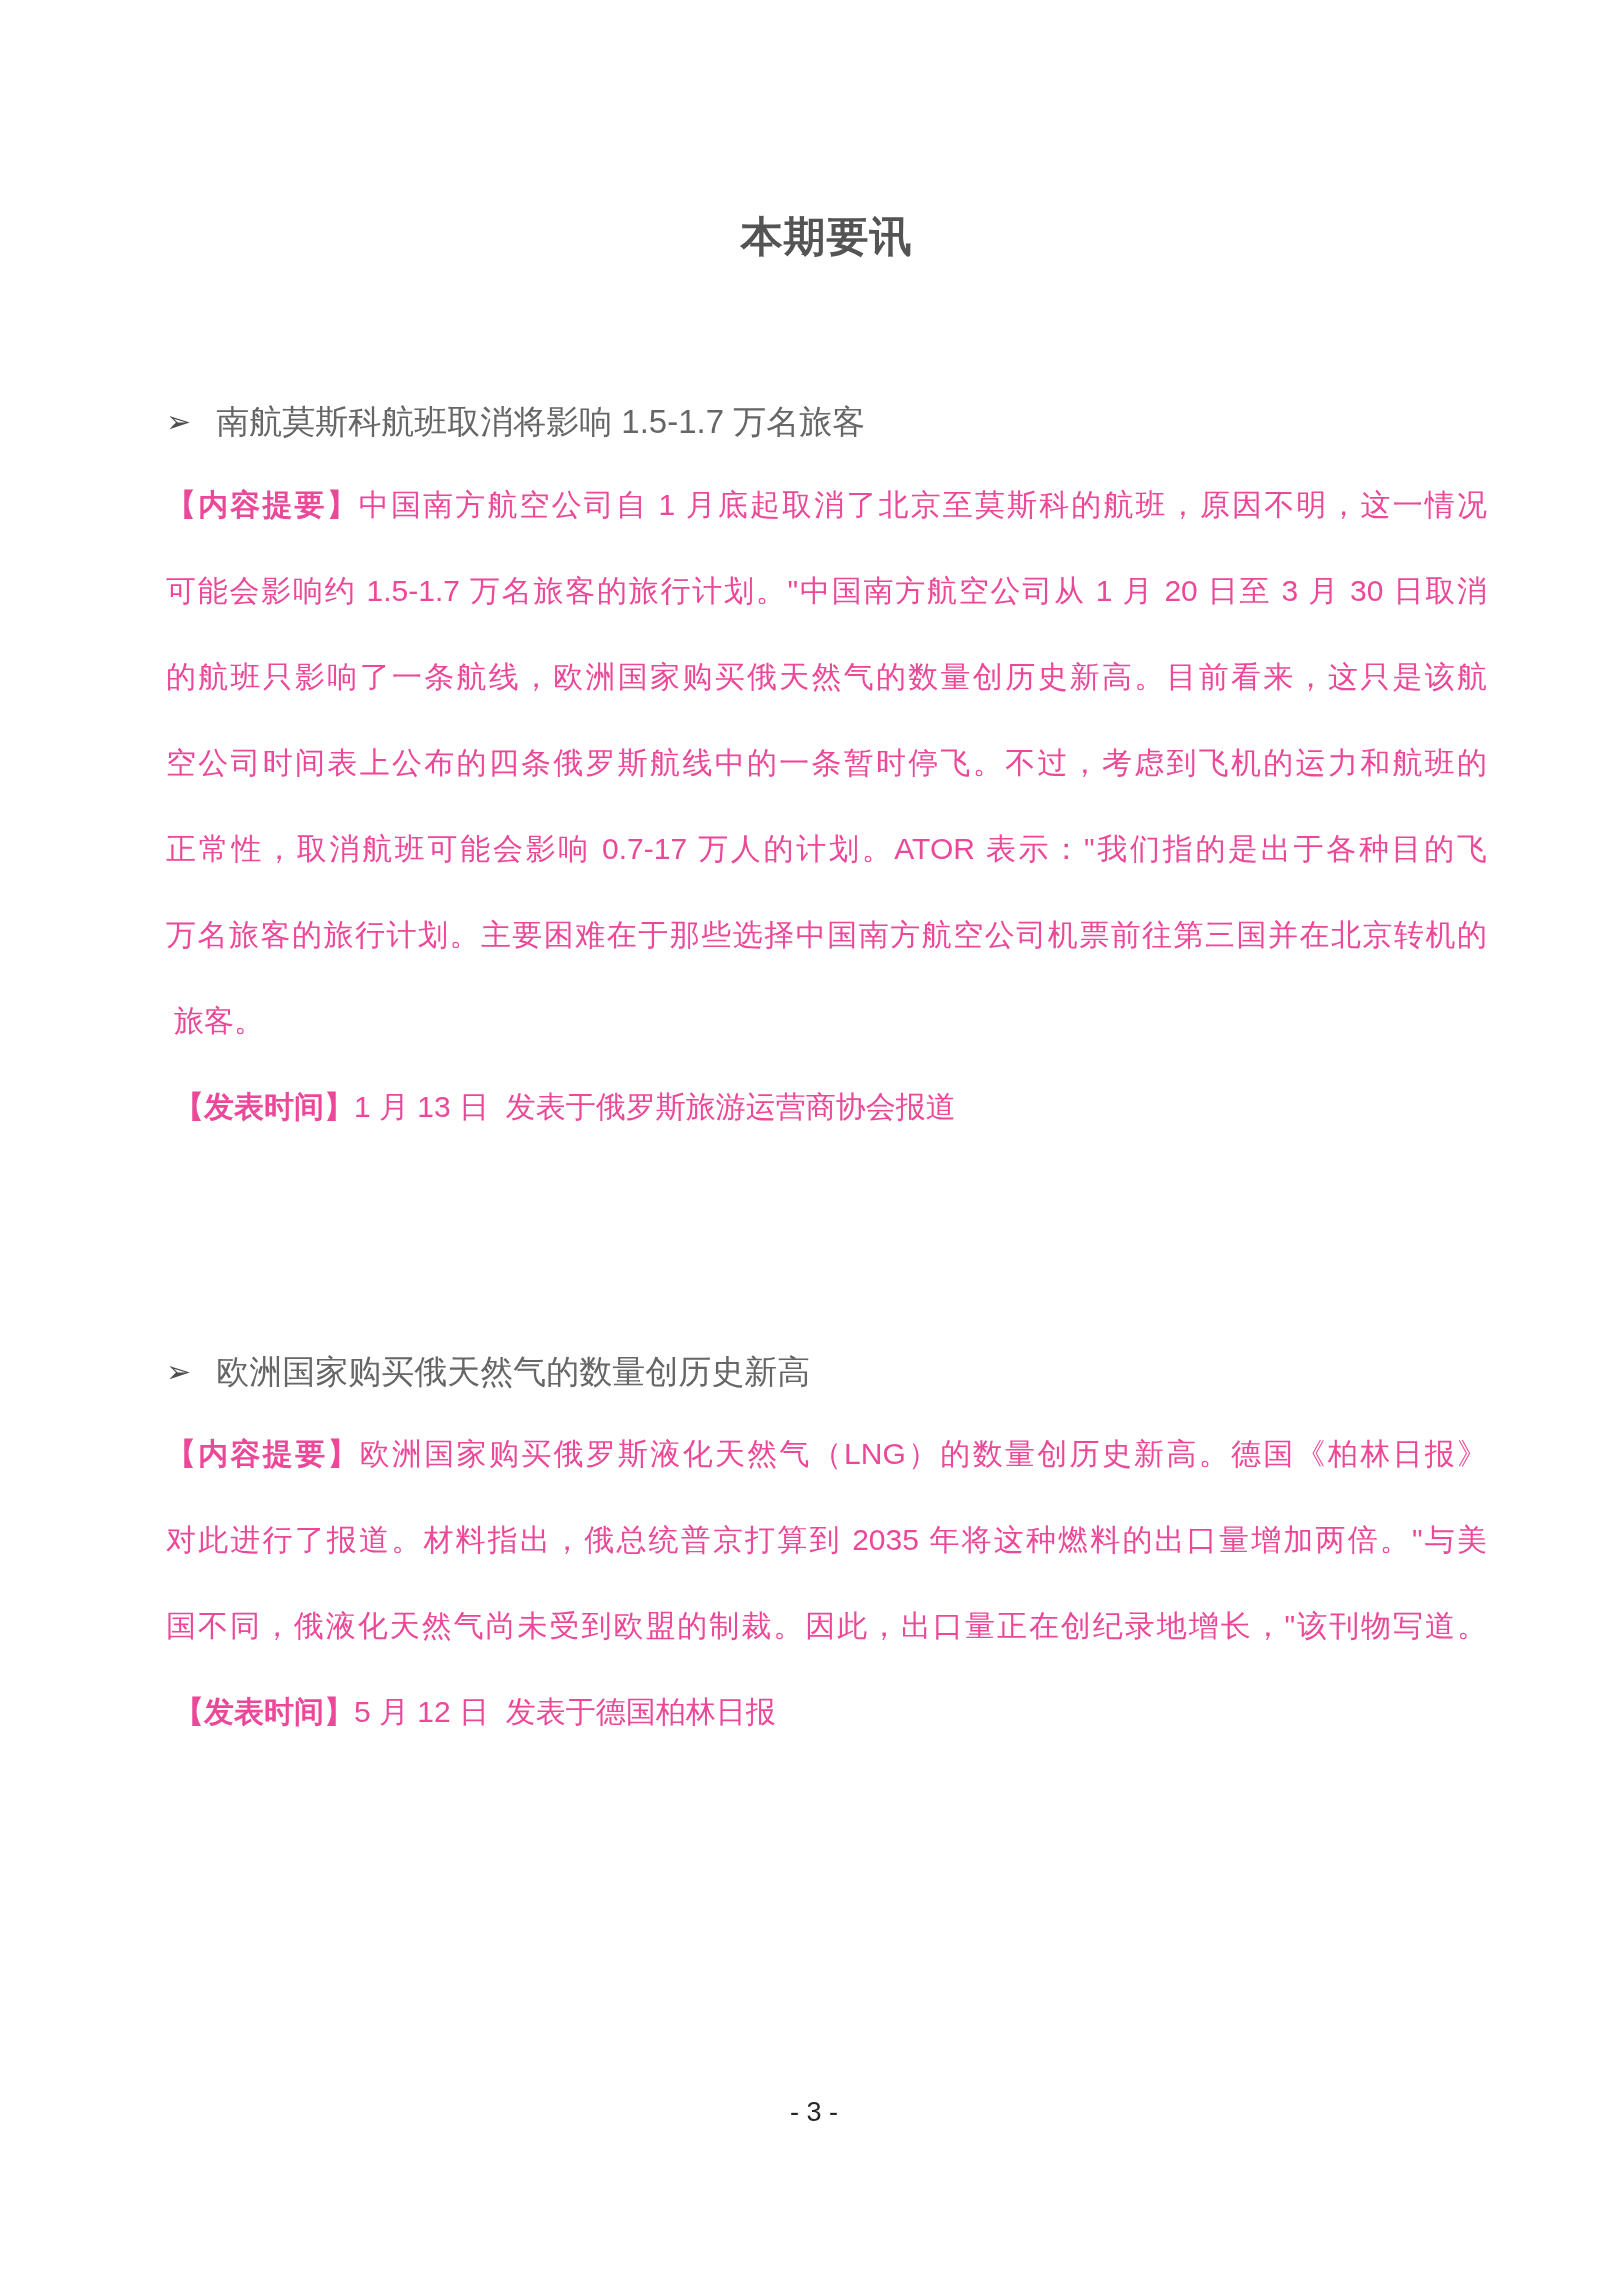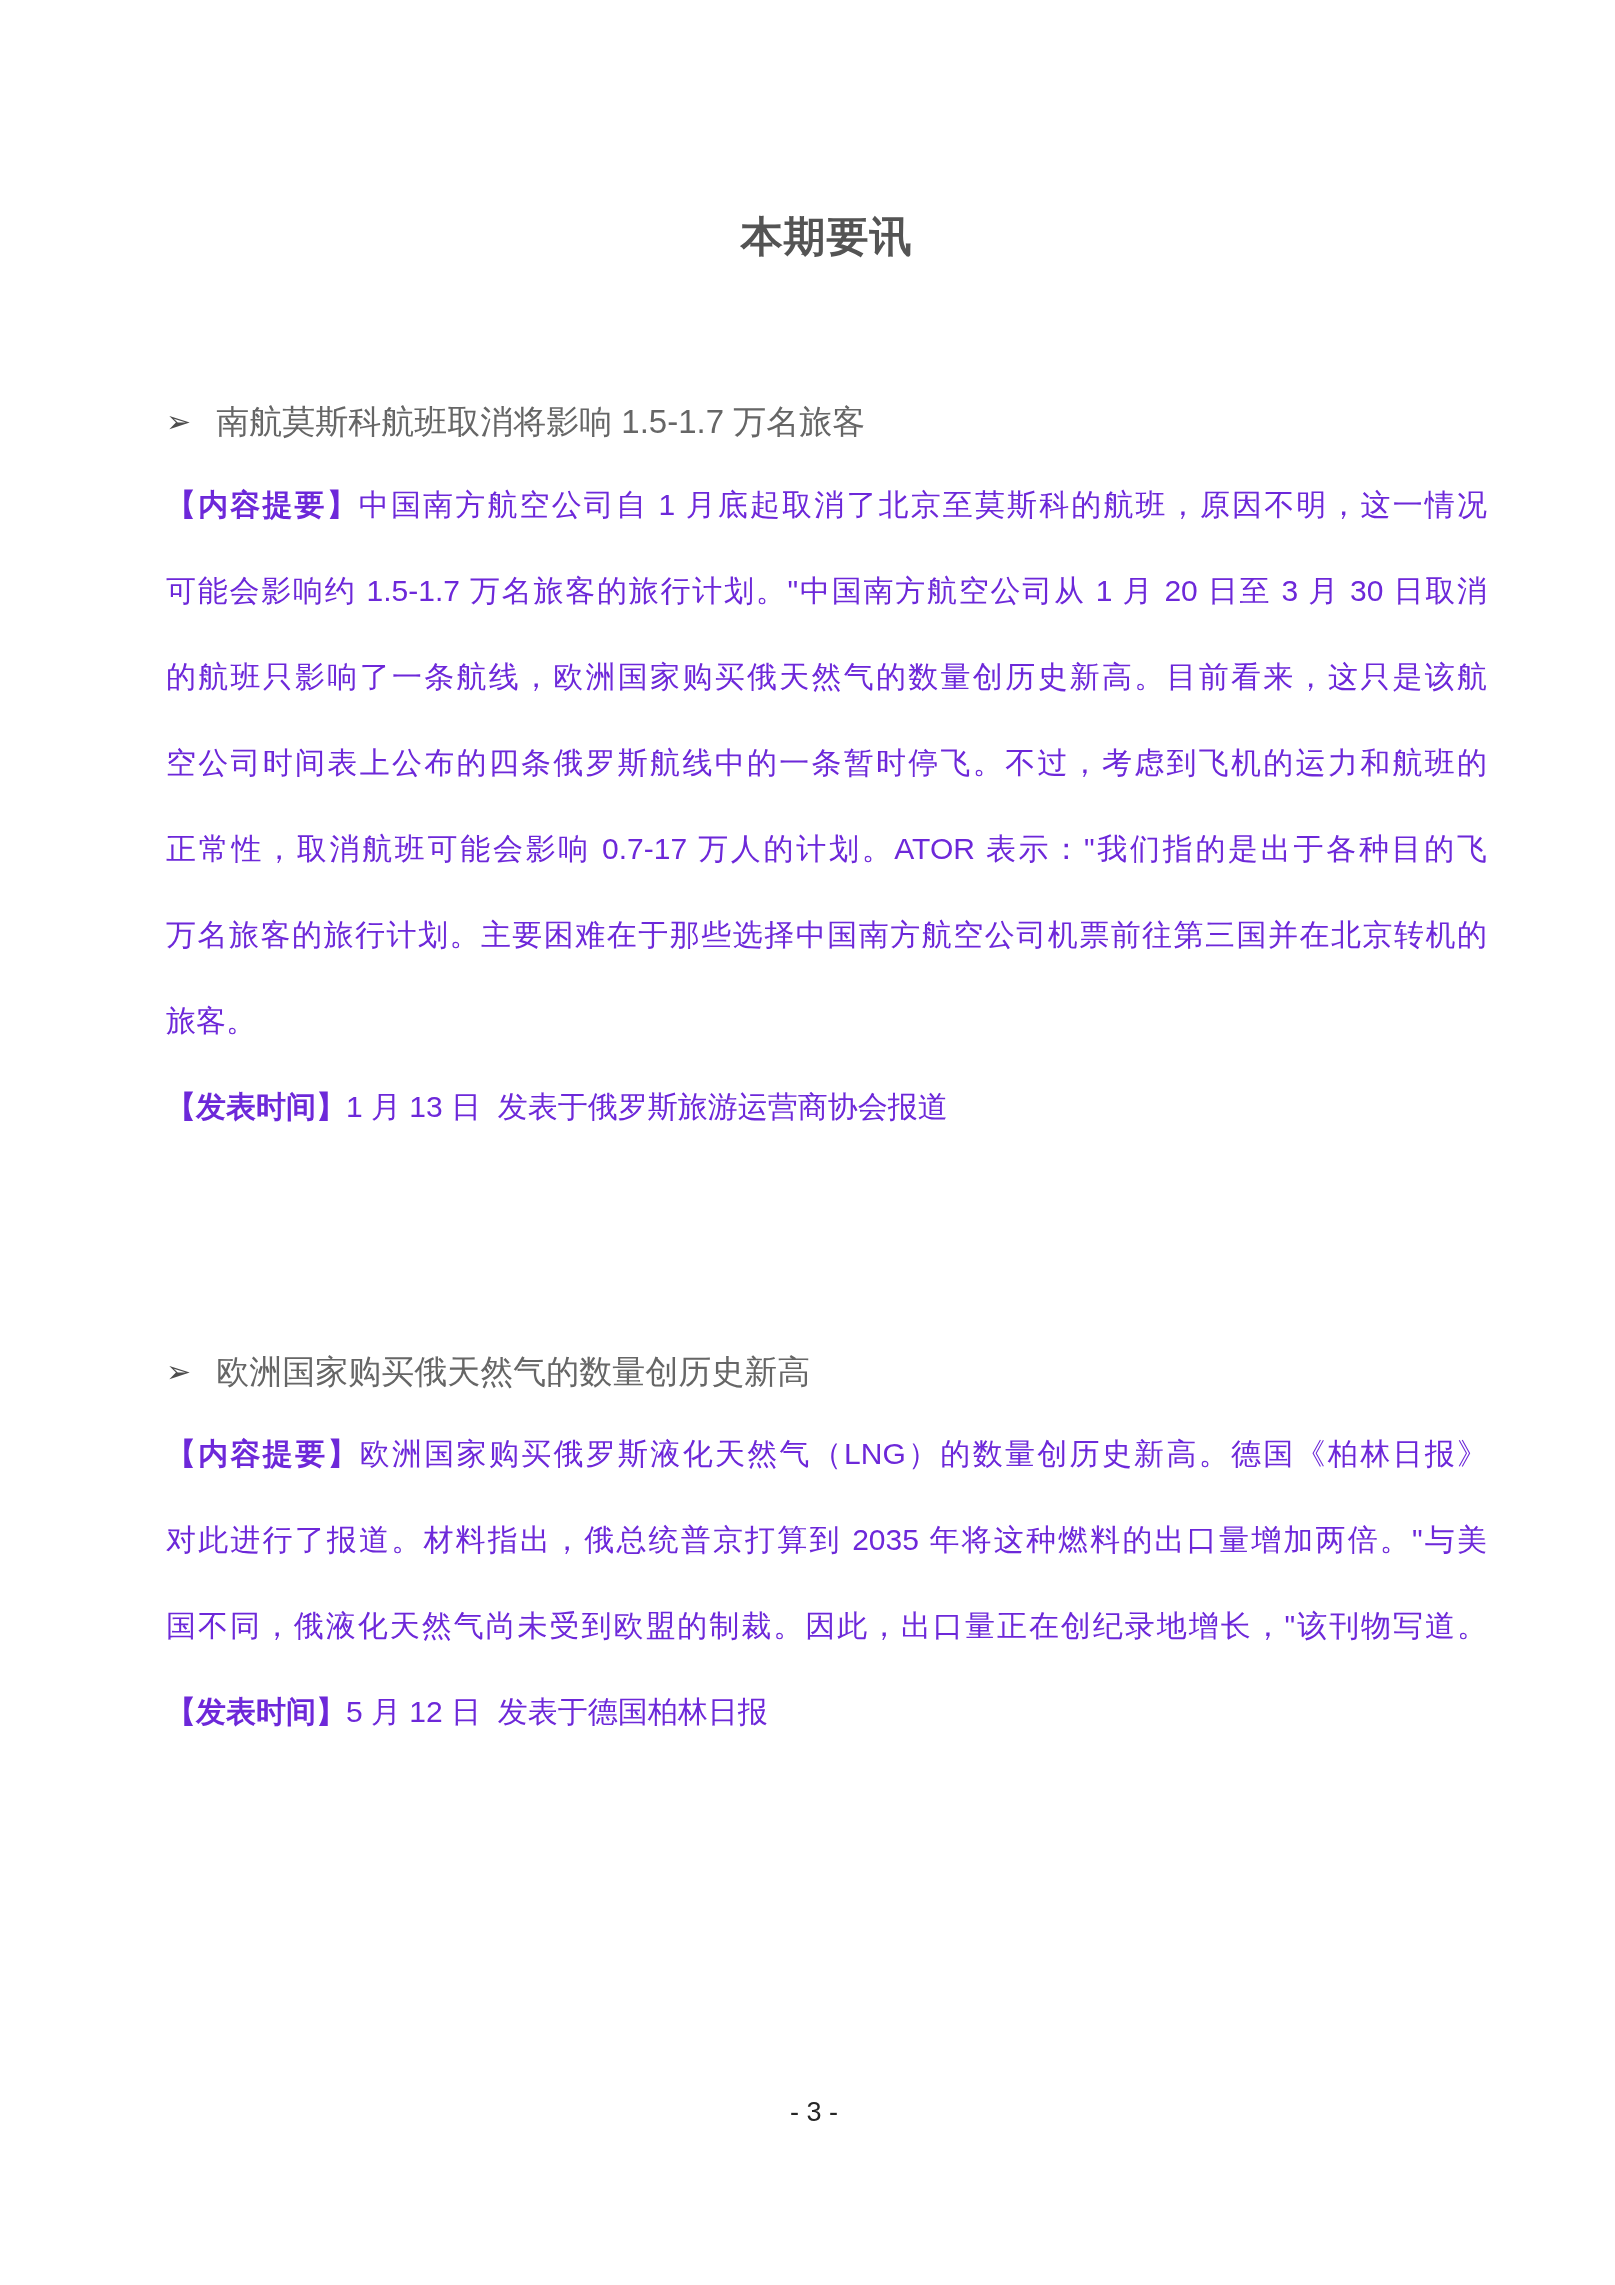--- a/index.html
+++ b/index.html
@@ -41,32 +41,33 @@
   .heading-row.s2 { margin-top: 196px; }
   .bullet {
     font-size: 30px;
     color: #4d4d4d;
     flex: 0 0 auto;
   }
   .heading-text { flex: 1 1 auto; }
   .para {
     margin-top: 14.5px;
     font-size: 30px;
-    color: #6d28d9;
+    color: #ec4899;
   }
   .line {
     line-height: 86px;
     text-align: justify;
     text-align-last: justify;
     text-justify: inter-character;
   }
   .line.lastline,
   .line.date {
     text-align: center;
     text-align-last: left;
+    margin-left: 8px;
   }
   .line.date { white-space: pre-wrap; }
   .label { font-weight: 700; }
   .footer {
     position: absolute;
     left: 0;
     right: 0;
     bottom: 157px;
     text-align: center;
     font-size: 27px;

